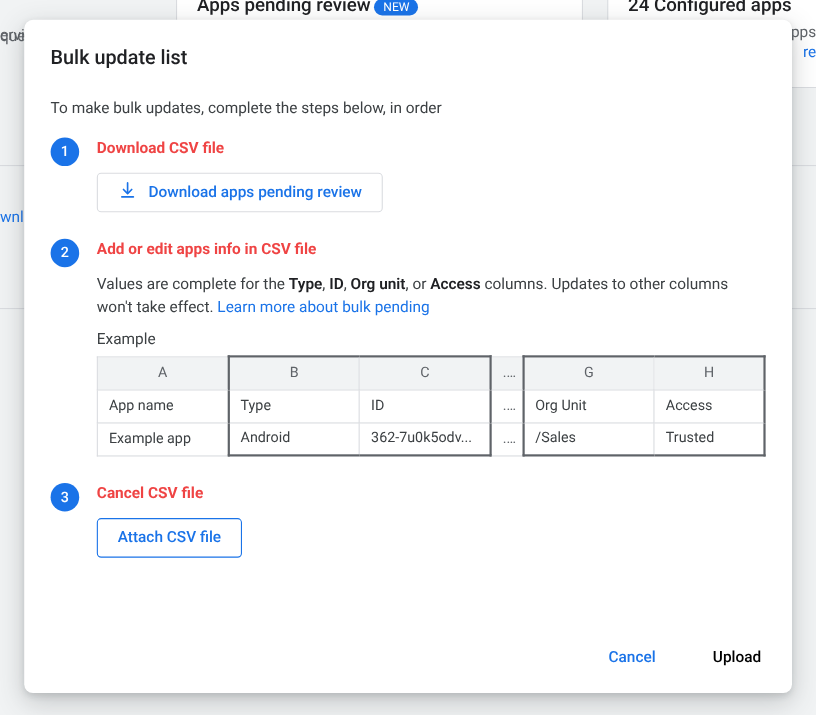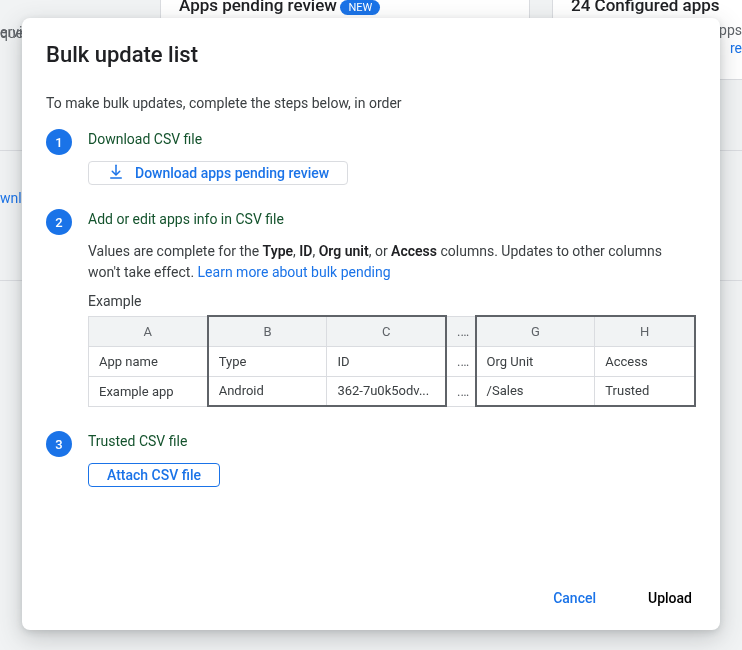--- a/index.html
+++ b/index.html
@@ -34,21 +34,21 @@
     left: 22px; right: 22px;
     top: 18px; bottom: 20px;
     background: #fff;
     border-radius: 8px;
     box-shadow: 0 2px 6px rgba(60,64,67,.15), 0 8px 24px rgba(60,64,67,.25);
     display: flex;
     flex-direction: column;
     padding: 24px 24px 16px 24px;
   }
   .modal-title {
-    font-size: 22px;
+    font-size: 18px;
     font-weight: 500;
     color: #202124;
     margin-bottom: 28px;
   }
   .modal-sub {
     font-size: 14px;
     color: #3c4043;
     margin-bottom: 20px;
   }
 
@@ -59,42 +59,42 @@
     background: #1a73e8;
     color: #fff;
     font-size: 13px;
     font-weight: 500;
     display: flex; align-items: center; justify-content: center;
     margin-top: -2px;
   }
   .step-body { flex: 1; }
   .step-title {
     font-size: 14px;
-    font-weight: 400;
-    color: #14532d;
+    font-weight: 700;
+    color: #ef4444;
     margin-bottom: 14px;
   }
   .step-desc {
     font-size: 14px;
     color: #3c4043;
     line-height: 1.5;
     margin-bottom: 10px;
   }
   .step-desc strong { font-weight: 600; color:#202124; }
   .inline-link { color:#1a73e8; text-decoration:none; cursor:pointer; }
 
   .btn {
     display: inline-flex; align-items: center; gap: 10px;
     border: 1px solid #dadce0;
     background: #fff;
     color: #1a73e8;
     font-size: 14px;
     font-weight: 500;
     padding: 0 18px;
-    height: 24px;
+    height: 36px;
     border-radius: 4px;
     cursor: pointer;
     font-family: inherit;
   }
   .btn.primary-outline {
     border-color: #1a73e8;
   }
   .btn svg { width:18px; height:18px; }
 
   
@@ -234,21 +234,21 @@
           <td class="hl-right hl-bot">Trusted</td>
         </tr>
       </tbody>
         </table>
     </div>
   </div>
 
   <div class="step" style="margin-bottom:8px;">
     <div class="step-num">3</div>
     <div class="step-body">
-      <div class="step-title">Trusted CSV file</div>
+      <div class="step-title">Cancel CSV file</div>
       <button class="btn primary-outline">
         <span>Attach CSV file</span>
       </button>
     </div>
   </div>
 
   <div class="modal-actions">
     <button class="text-btn cancel">Cancel</button>
     <button class="text-btn disabled">Upload</button>
   </div>

